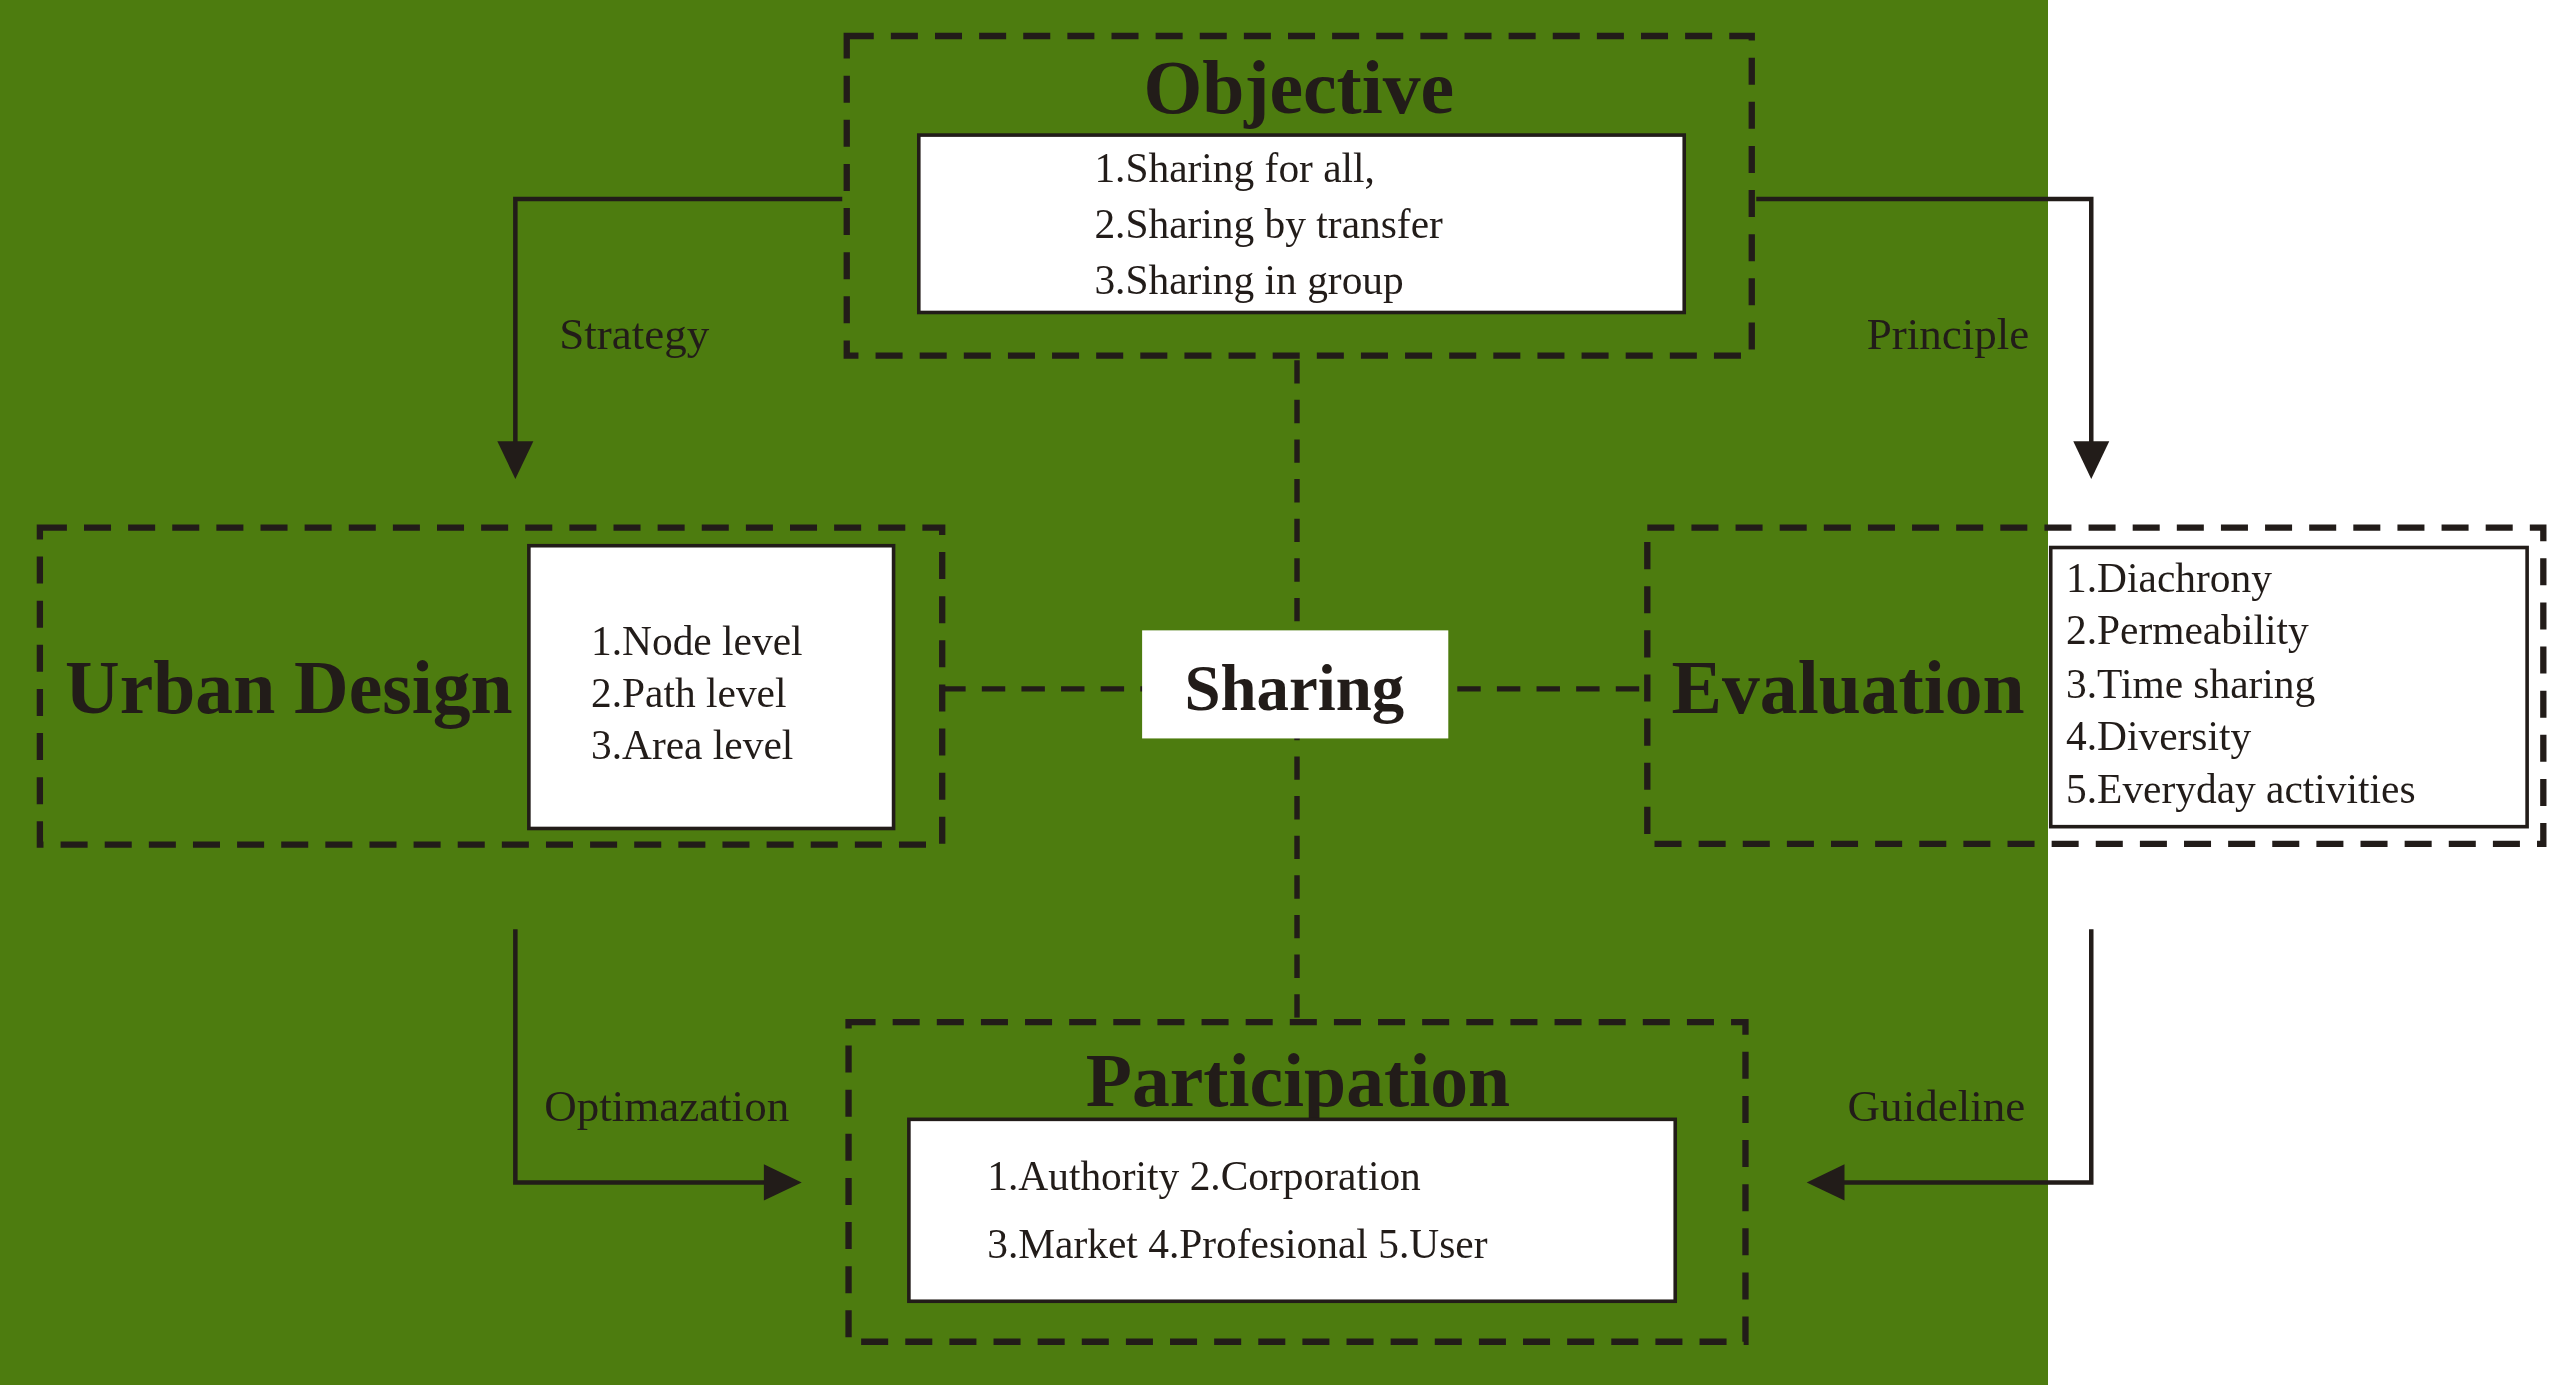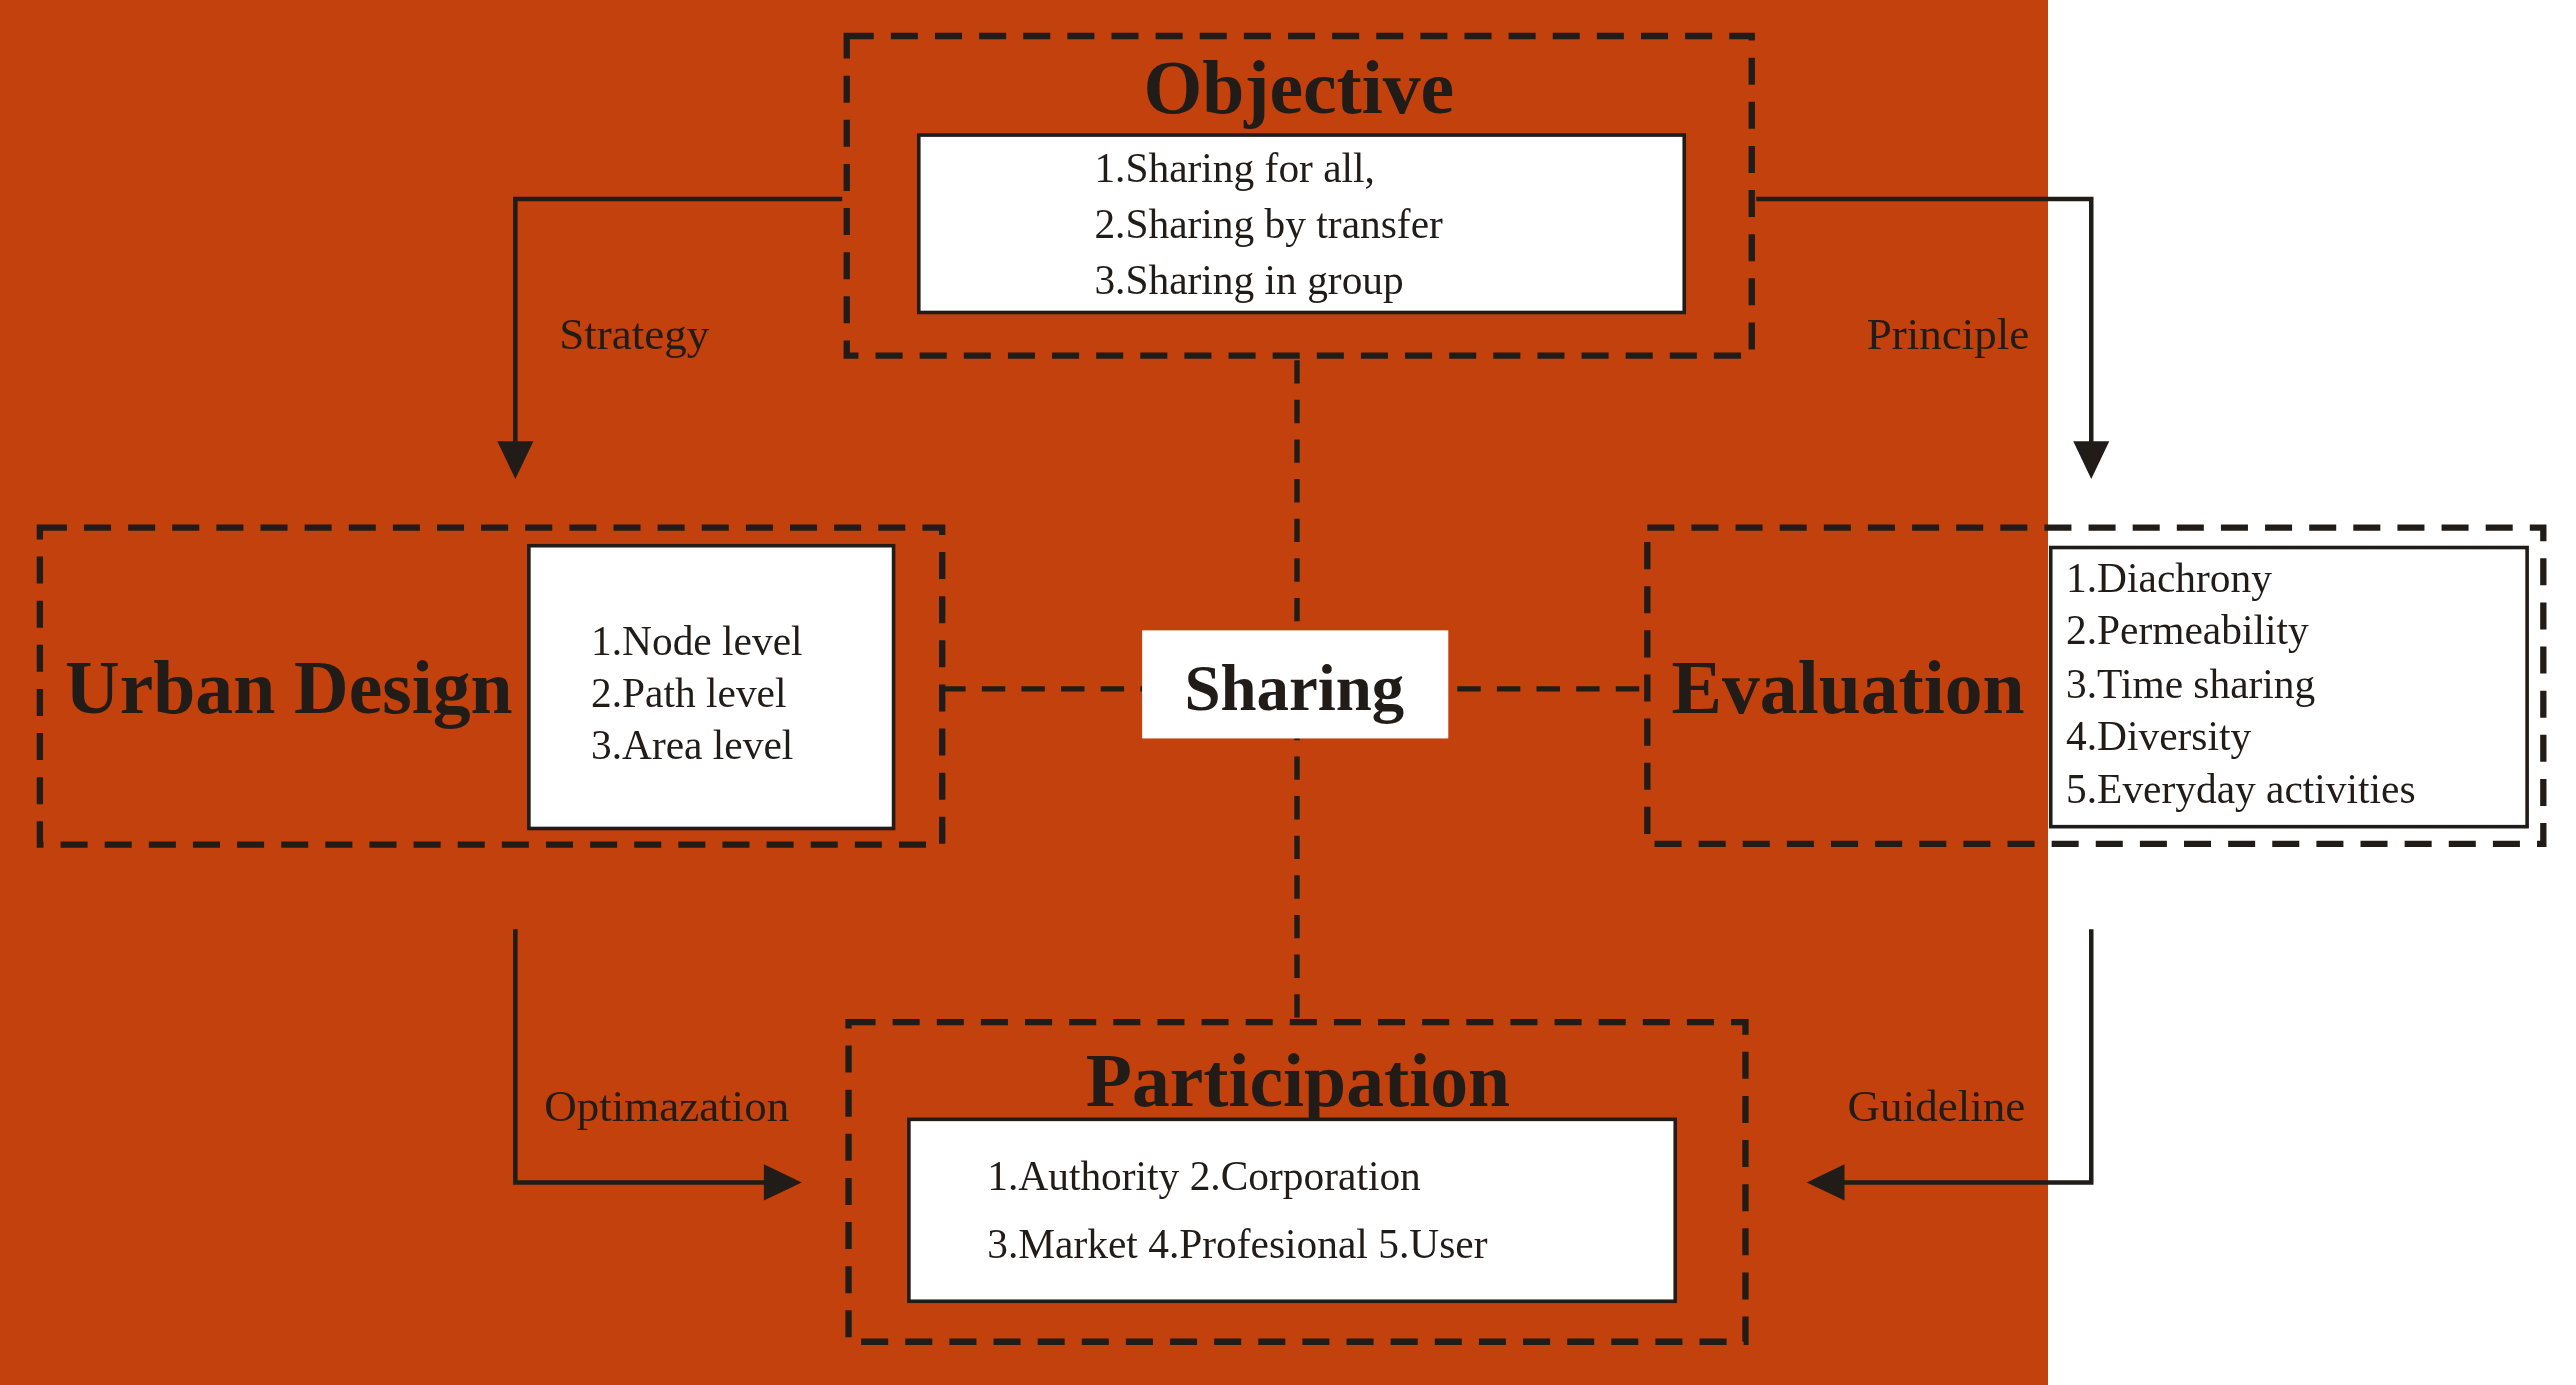--- a/index.html
+++ b/index.html
@@ -4,21 +4,21 @@
 <style>
   html, body {
     margin: 0;
     padding: 0;
     background: #ffffff;
   }
   .canvas {
     position: relative;
     width: 2048px;
     height: 1385px;
-    background: #c2410c;
+    background: #4d7c0f;
   }
   svg { display: block; }
   text {
     font-family: "Liberation Serif", "DejaVu Serif", serif;
     fill: #221c19;
   }
   .box-title {
     font-size: 84px;
     font-weight: bold;
   }

